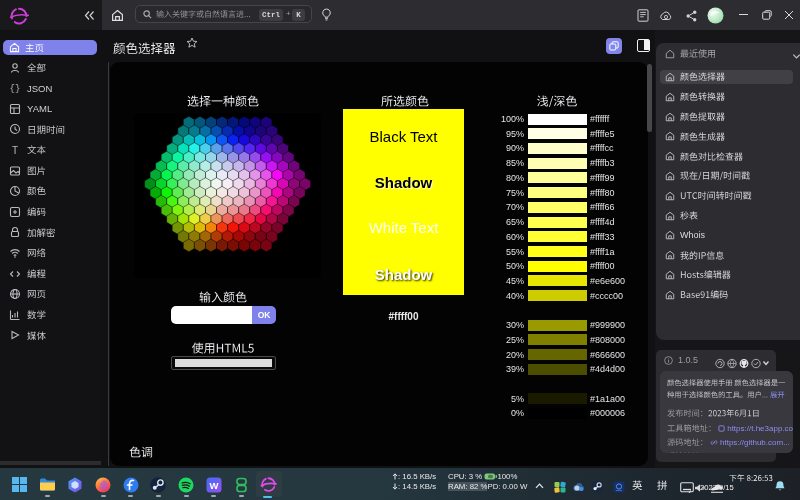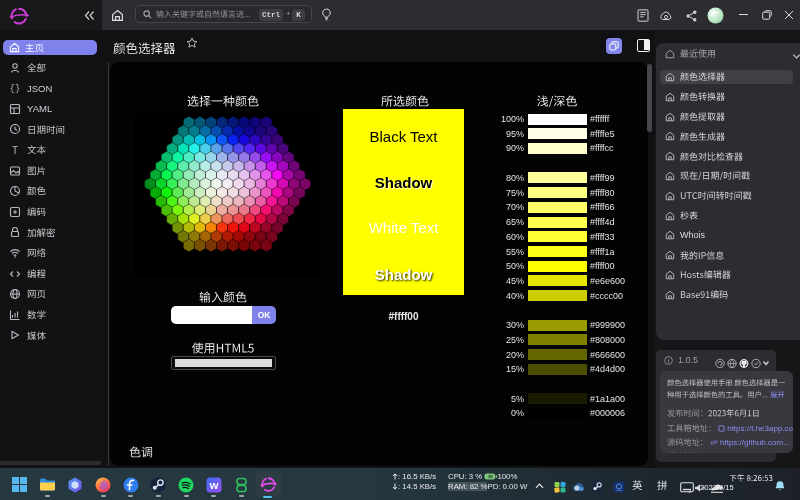--- a/index.html
+++ b/index.html
@@ -724,20 +724,25 @@
         <div class="srow" style="top:65.7px">
           <span class="slab">95%</span>
           <span class="ssw" style="background:#ffffe5"></span>
           <span class="shex">#ffffe5</span>
         </div>
         <div class="srow" style="top:80.4px">
           <span class="slab">90%</span>
           <span class="ssw" style="background:#ffffcc"></span>
           <span class="shex">#ffffcc</span>
         </div>
+        <div class="srow" style="top:95.2px">
+          <span class="slab">85%</span>
+          <span class="ssw" style="background:#ffffb3"></span>
+          <span class="shex">#ffffb3</span>
+        </div>
         <div class="srow" style="top:109.9px">
           <span class="slab">80%</span>
           <span class="ssw" style="background:#ffff99"></span>
           <span class="shex">#ffff99</span>
         </div>
         <div class="srow" style="top:124.6px">
           <span class="slab">75%</span>
           <span class="ssw" style="background:#ffff80"></span>
           <span class="shex">#ffff80</span>
         </div>
@@ -785,21 +790,21 @@
           <span class="slab">25%</span>
           <span class="ssw" style="background:#808000"></span>
           <span class="shex">#808000</span>
         </div>
         <div class="srow" style="top:286.5px">
           <span class="slab">20%</span>
           <span class="ssw" style="background:#666600"></span>
           <span class="shex">#666600</span>
         </div>
         <div class="srow" style="top:301.2px">
-          <span class="slab">15%</span>
+          <span class="slab">39%</span>
           <span class="ssw" style="background:#4d4d00"></span>
           <span class="shex">#4d4d00</span>
         </div>
         <div class="srow" style="top:330.7px">
           <span class="slab">5%</span>
           <span class="ssw" style="background:#1a1a00"></span>
           <span class="shex">#1a1a00</span>
         </div>
         <div class="srow" style="top:345.4px">
           <span class="slab">0%</span>

